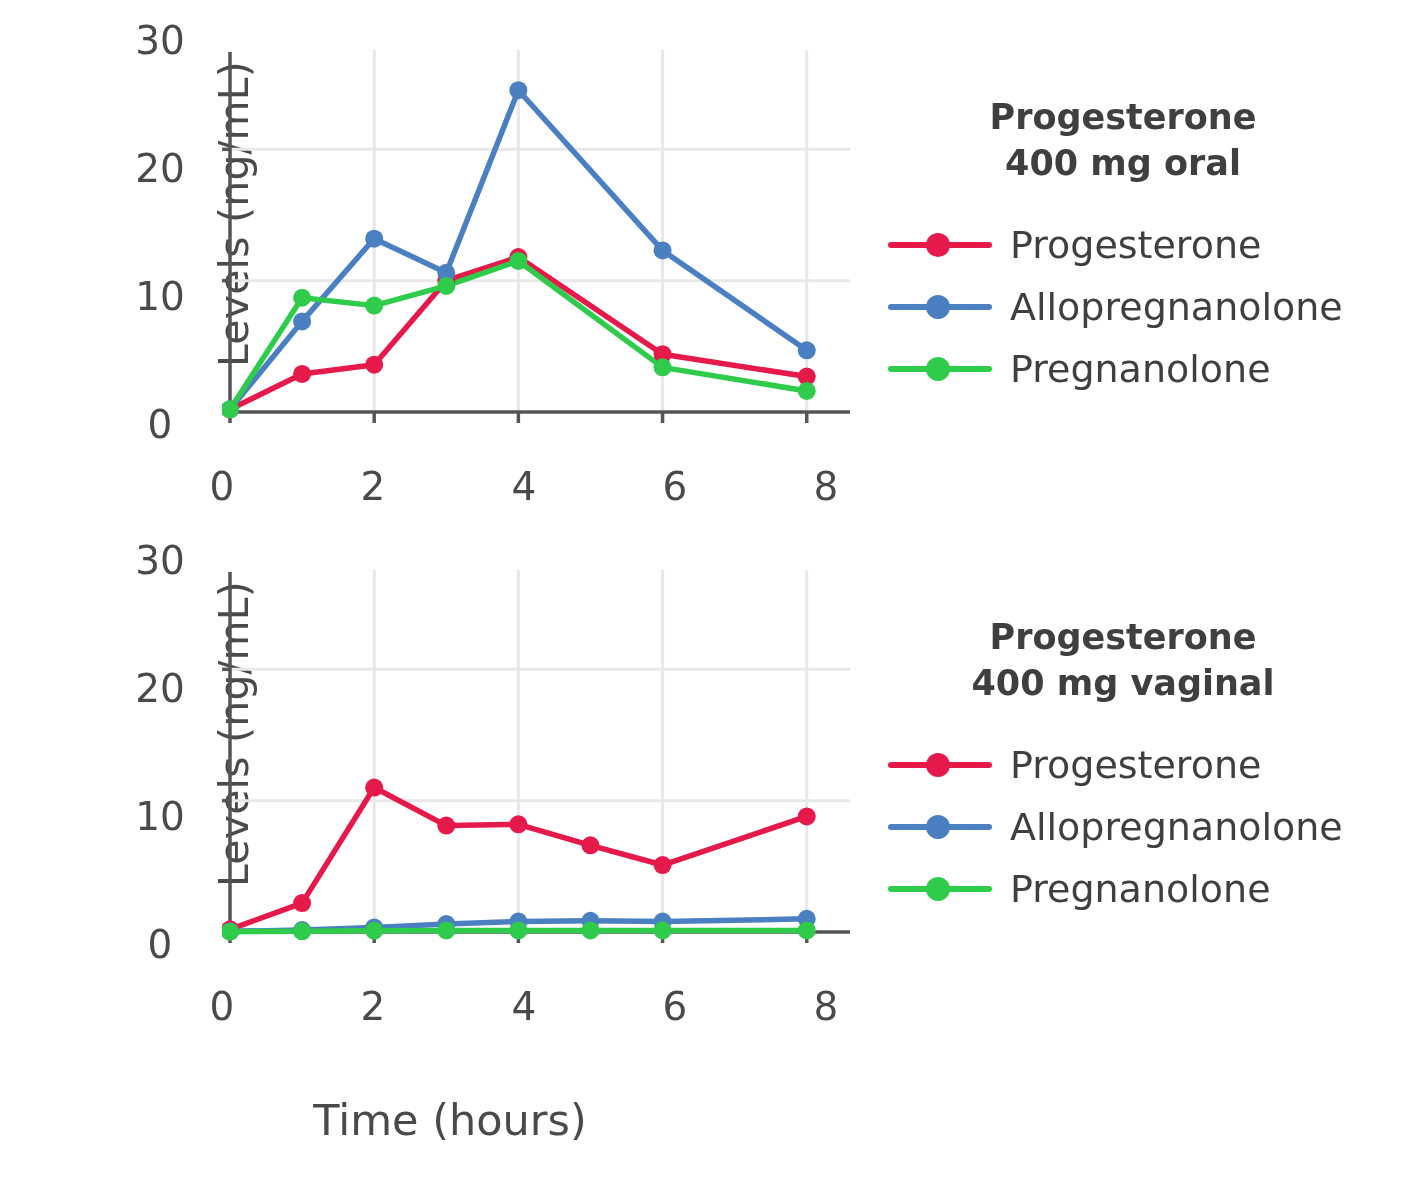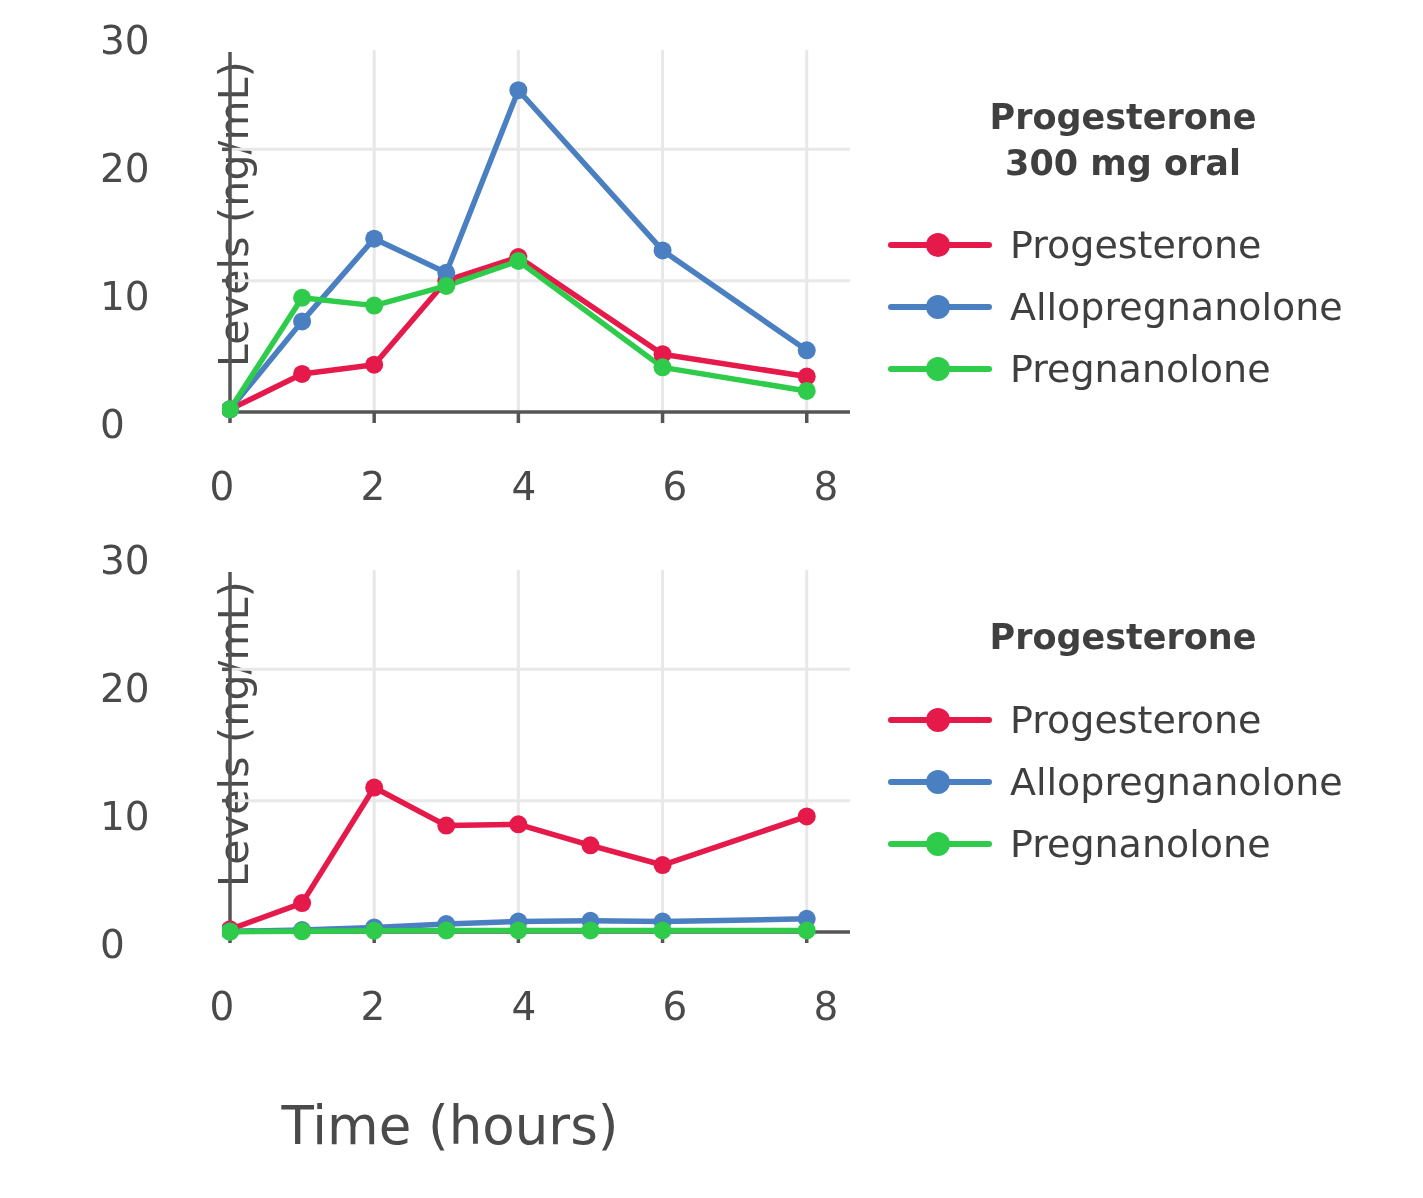--- a/index.html
+++ b/index.html
@@ -43,21 +43,21 @@
     transform-origin: center center;
     text-align: center;
     font-size: 41px;
     color: #4a4a4a;
     letter-spacing: 0.2px;
   }
   .ytick {
     position: absolute;
     right: 652px;
     width: 120px;
-    text-align: left;
+    text-align: center;
     font-size: 39px;
     color: #4a4a4a;
   }
   .xtick {
     position: absolute;
     top: 424px;
     width: 80px;
     margin-left: -40px;
     text-align: center;
     font-size: 39px;
@@ -115,21 +115,21 @@
     color: #3f3f3f;
     margin-left: 18px;
     white-space: nowrap;
   }
   #xaxis-title {
     position: absolute;
     left: 0;
     top: 1095px;
     width: 900px;
     text-align: center;
-    font-size: 53px;
+    font-size: 43px;
     color: #4a4a4a;
   }
 </style>
 </head>
 <body>
 
 <div class="figure">
 
   <div class="panel" id="panel-oral">
 
@@ -189,21 +189,21 @@
           <circle cx="224.27906976744185" cy="245.92000000000002" r="9" fill="#2ecc4a"></circle>
           <circle cx="296.3720930232558" cy="220.96666666666667" r="9" fill="#2ecc4a"></circle>
           <circle cx="440.5581395348837" cy="327.3466666666667" r="9" fill="#2ecc4a"></circle>
           <circle cx="584.7441860465116" cy="350.9866666666667" r="9" fill="#2ecc4a"></circle>
         </svg>
     </div>
 
     <div class="legend" style="top:95px;">
       <div class="legend-title">
         <div>Progesterone</div>
-        <div>300 mg oral</div>
+        <div>400 mg oral</div>
       </div>
       <div class="legend-rows">
         <div class="legend-row">
           <span class="legend-swatch">
             <span class="bar" style="background:#e6194b"></span>
               <span class="dot" style="background:#e6194b"></span>
           </span>
           <span class="legend-label">Progesterone</span>
         </div>
         <div class="legend-row">
@@ -285,20 +285,21 @@
           <circle cx="296.3720930232558" cy="370.424" r="9" fill="#2ecc4a"></circle>
           <circle cx="368.4651162790698" cy="370.424" r="9" fill="#2ecc4a"></circle>
           <circle cx="440.5581395348837" cy="370.424" r="9" fill="#2ecc4a"></circle>
           <circle cx="584.7441860465116" cy="370.424" r="9" fill="#2ecc4a"></circle>
         </svg>
     </div>
 
     <div class="legend" style="top:95px;">
       <div class="legend-title">
         <div>Progesterone</div>
+        <div>400 mg vaginal</div>
       </div>
       <div class="legend-rows">
         <div class="legend-row">
           <span class="legend-swatch">
             <span class="bar" style="background:#e6194b"></span>
               <span class="dot" style="background:#e6194b"></span>
           </span>
           <span class="legend-label">Progesterone</span>
         </div>
         <div class="legend-row">

